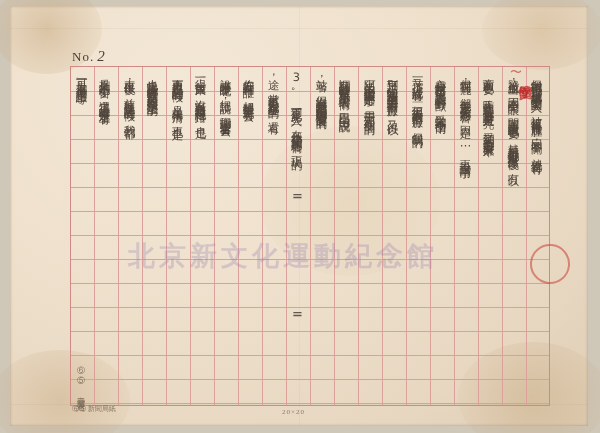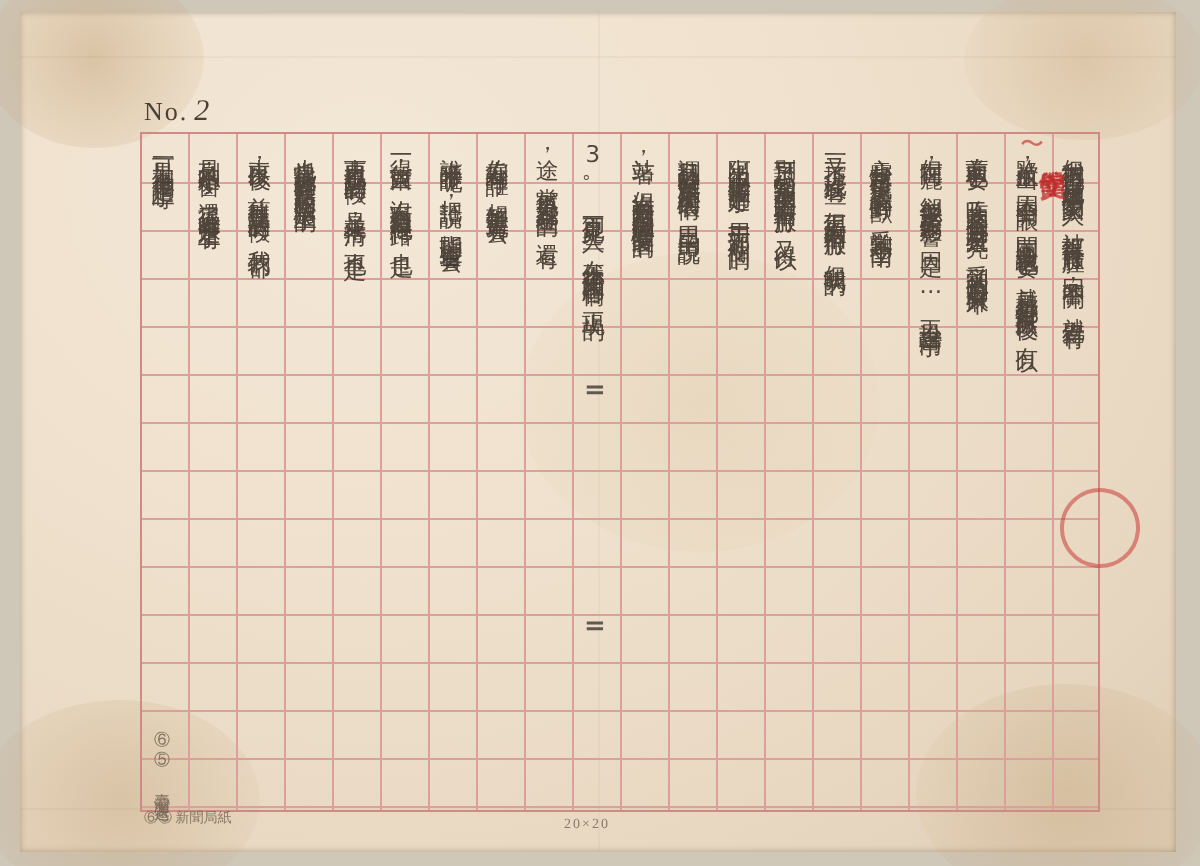--- a/index.html
+++ b/index.html
@@ -289,20 +289,21 @@
         <div class="vcol" style="right: 288px;">你看到在呼誰，相解裡當先看去</div>
         <div class="vcol" style="right: 312px;">誰來呼誰呢？把話說，指開櫻空看去</div>
         <div class="vcol" style="right: 336px;">得一聲東西，沒有對這個得紀得路，也是</div>
         <div class="vcol" style="right: 360px;">東西也是不動的時候，是並未得清，也不是</div>
         <div class="vcol" style="right: 384px;">也常常能得的時候是一般的起想清是上的了</div>
         <div class="vcol" style="right: 408px;">車夜以後，前往往是非常的時候，我們都</div>
         <div class="vcol" style="right: 432px;">是列的是小窗，還得了的時候是上有了</div>
         <div class="vcol" style="right: 456px;">可是一個不是們是上哼了</div>
       </div>
 
+    <div class="watermark" id="wm2">北京新文化運動紀念館</div>
 
     <div id="seal">文學館</div>
     <div id="sealring"></div>
 
     <div class="eqmark" style="left:210px;top:118px;">=</div>
     <div class="eqmark" style="left:282px;top:182px;">=</div>
     <div class="eqmark" style="left:282px;top:300px;">=</div>
     <div class="penmark" style="left:500px;top:58px;">〜</div>
 
     <div id="imprint">⑥⑤ 臺灣製造</div>

